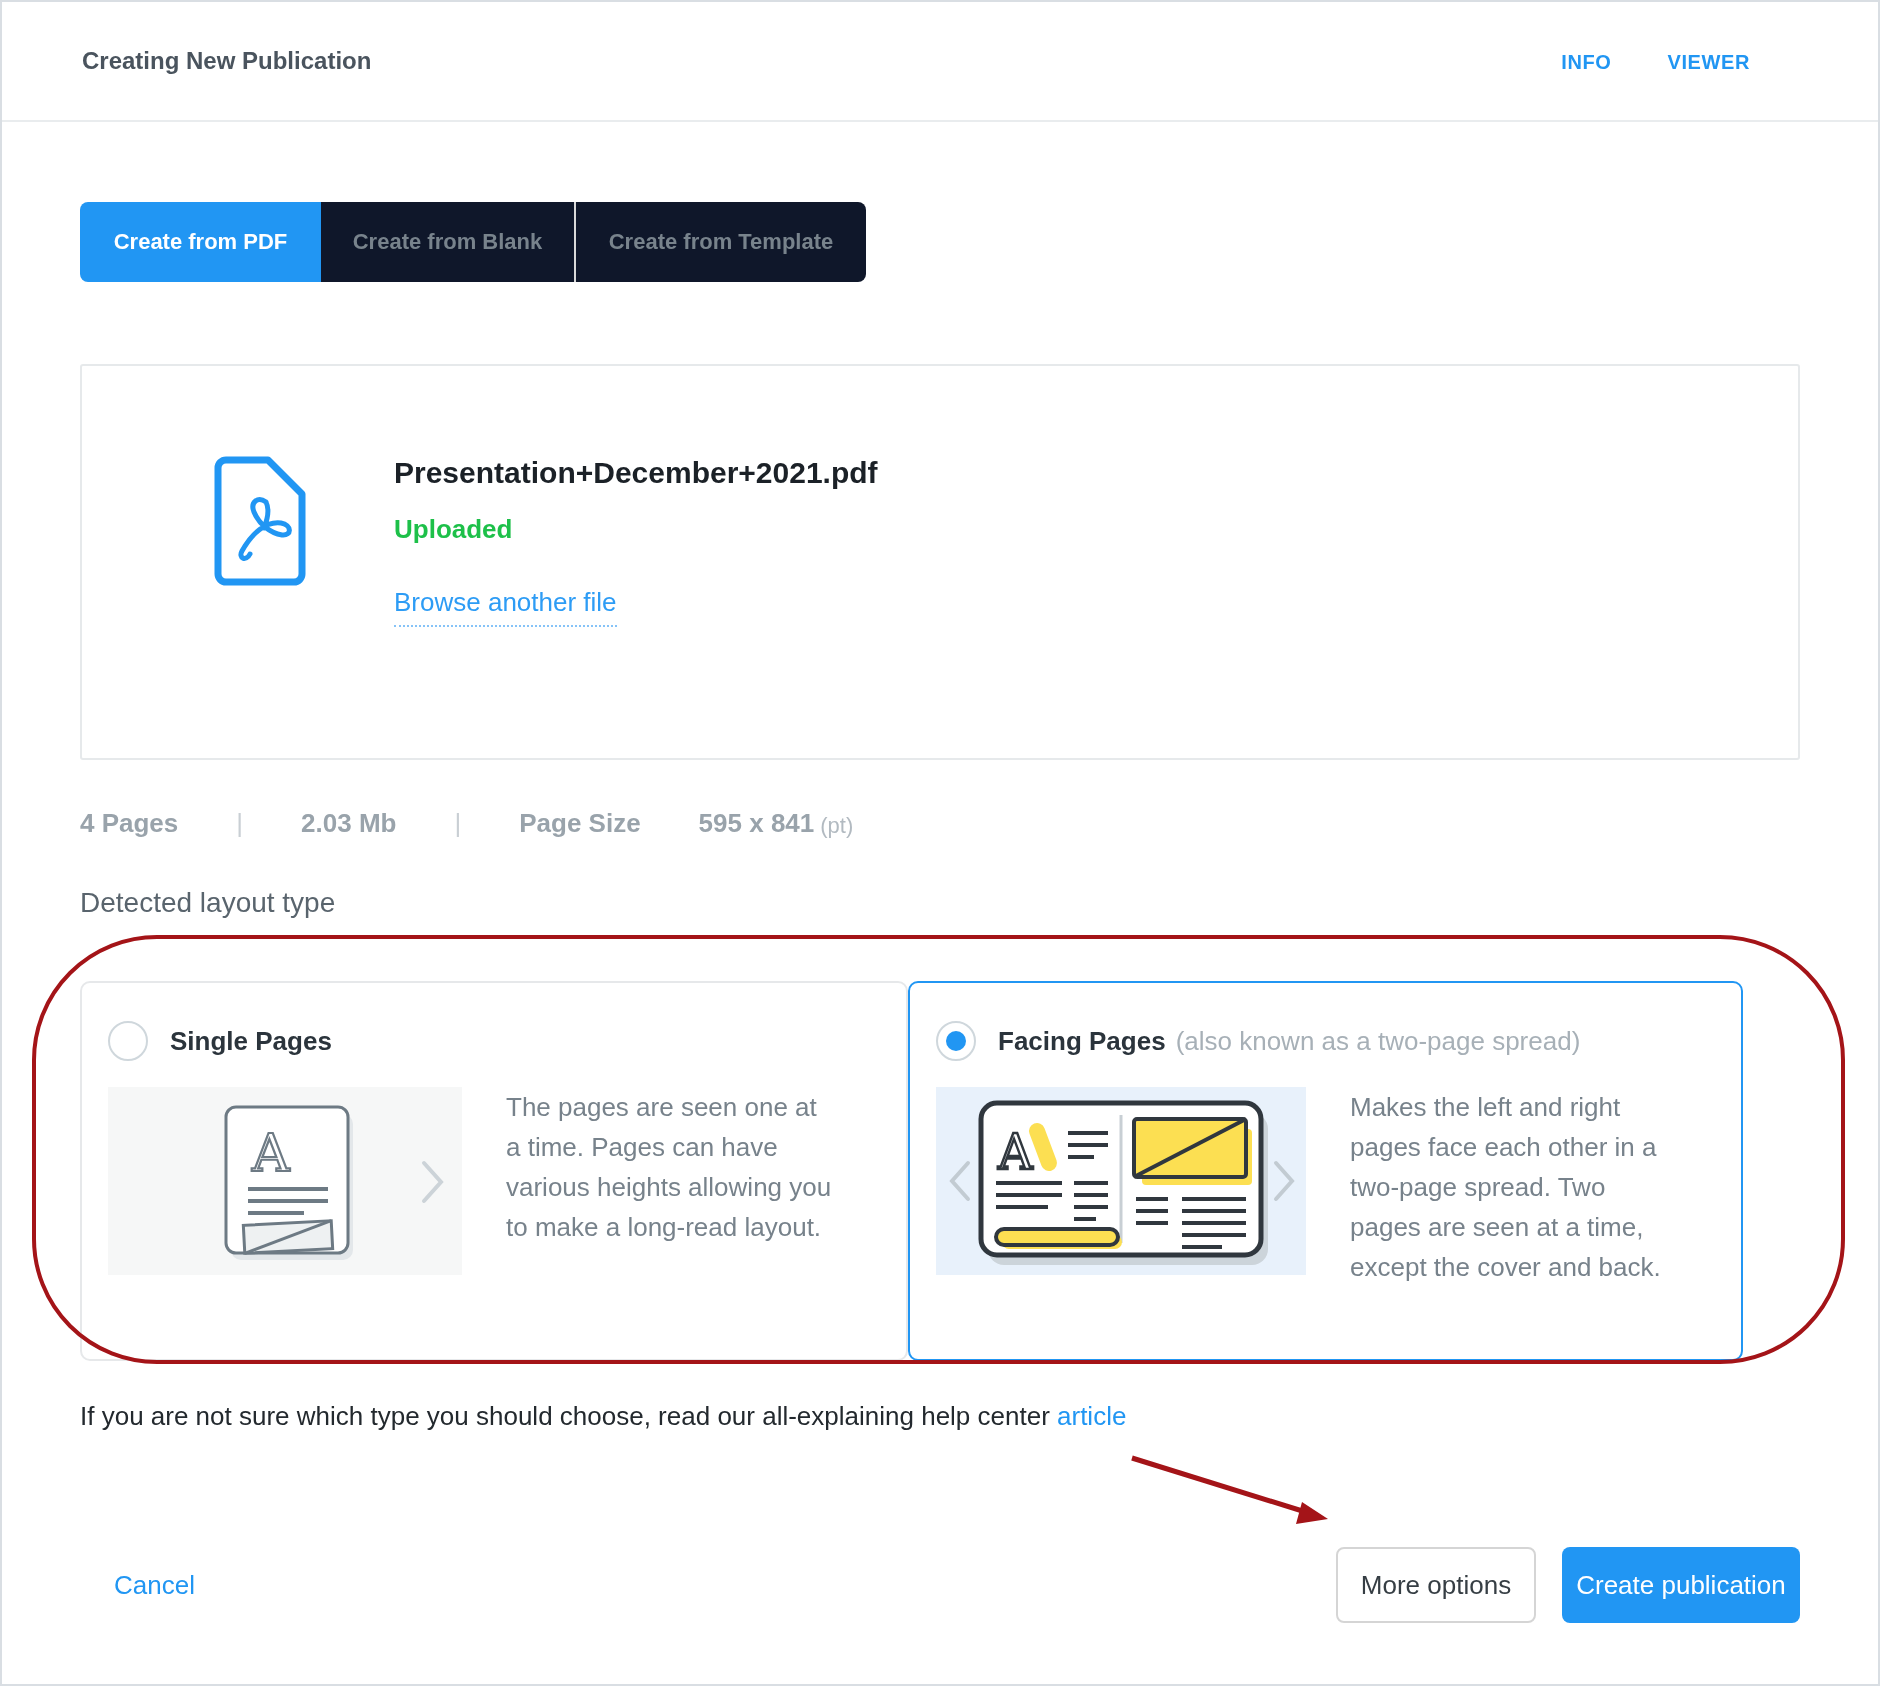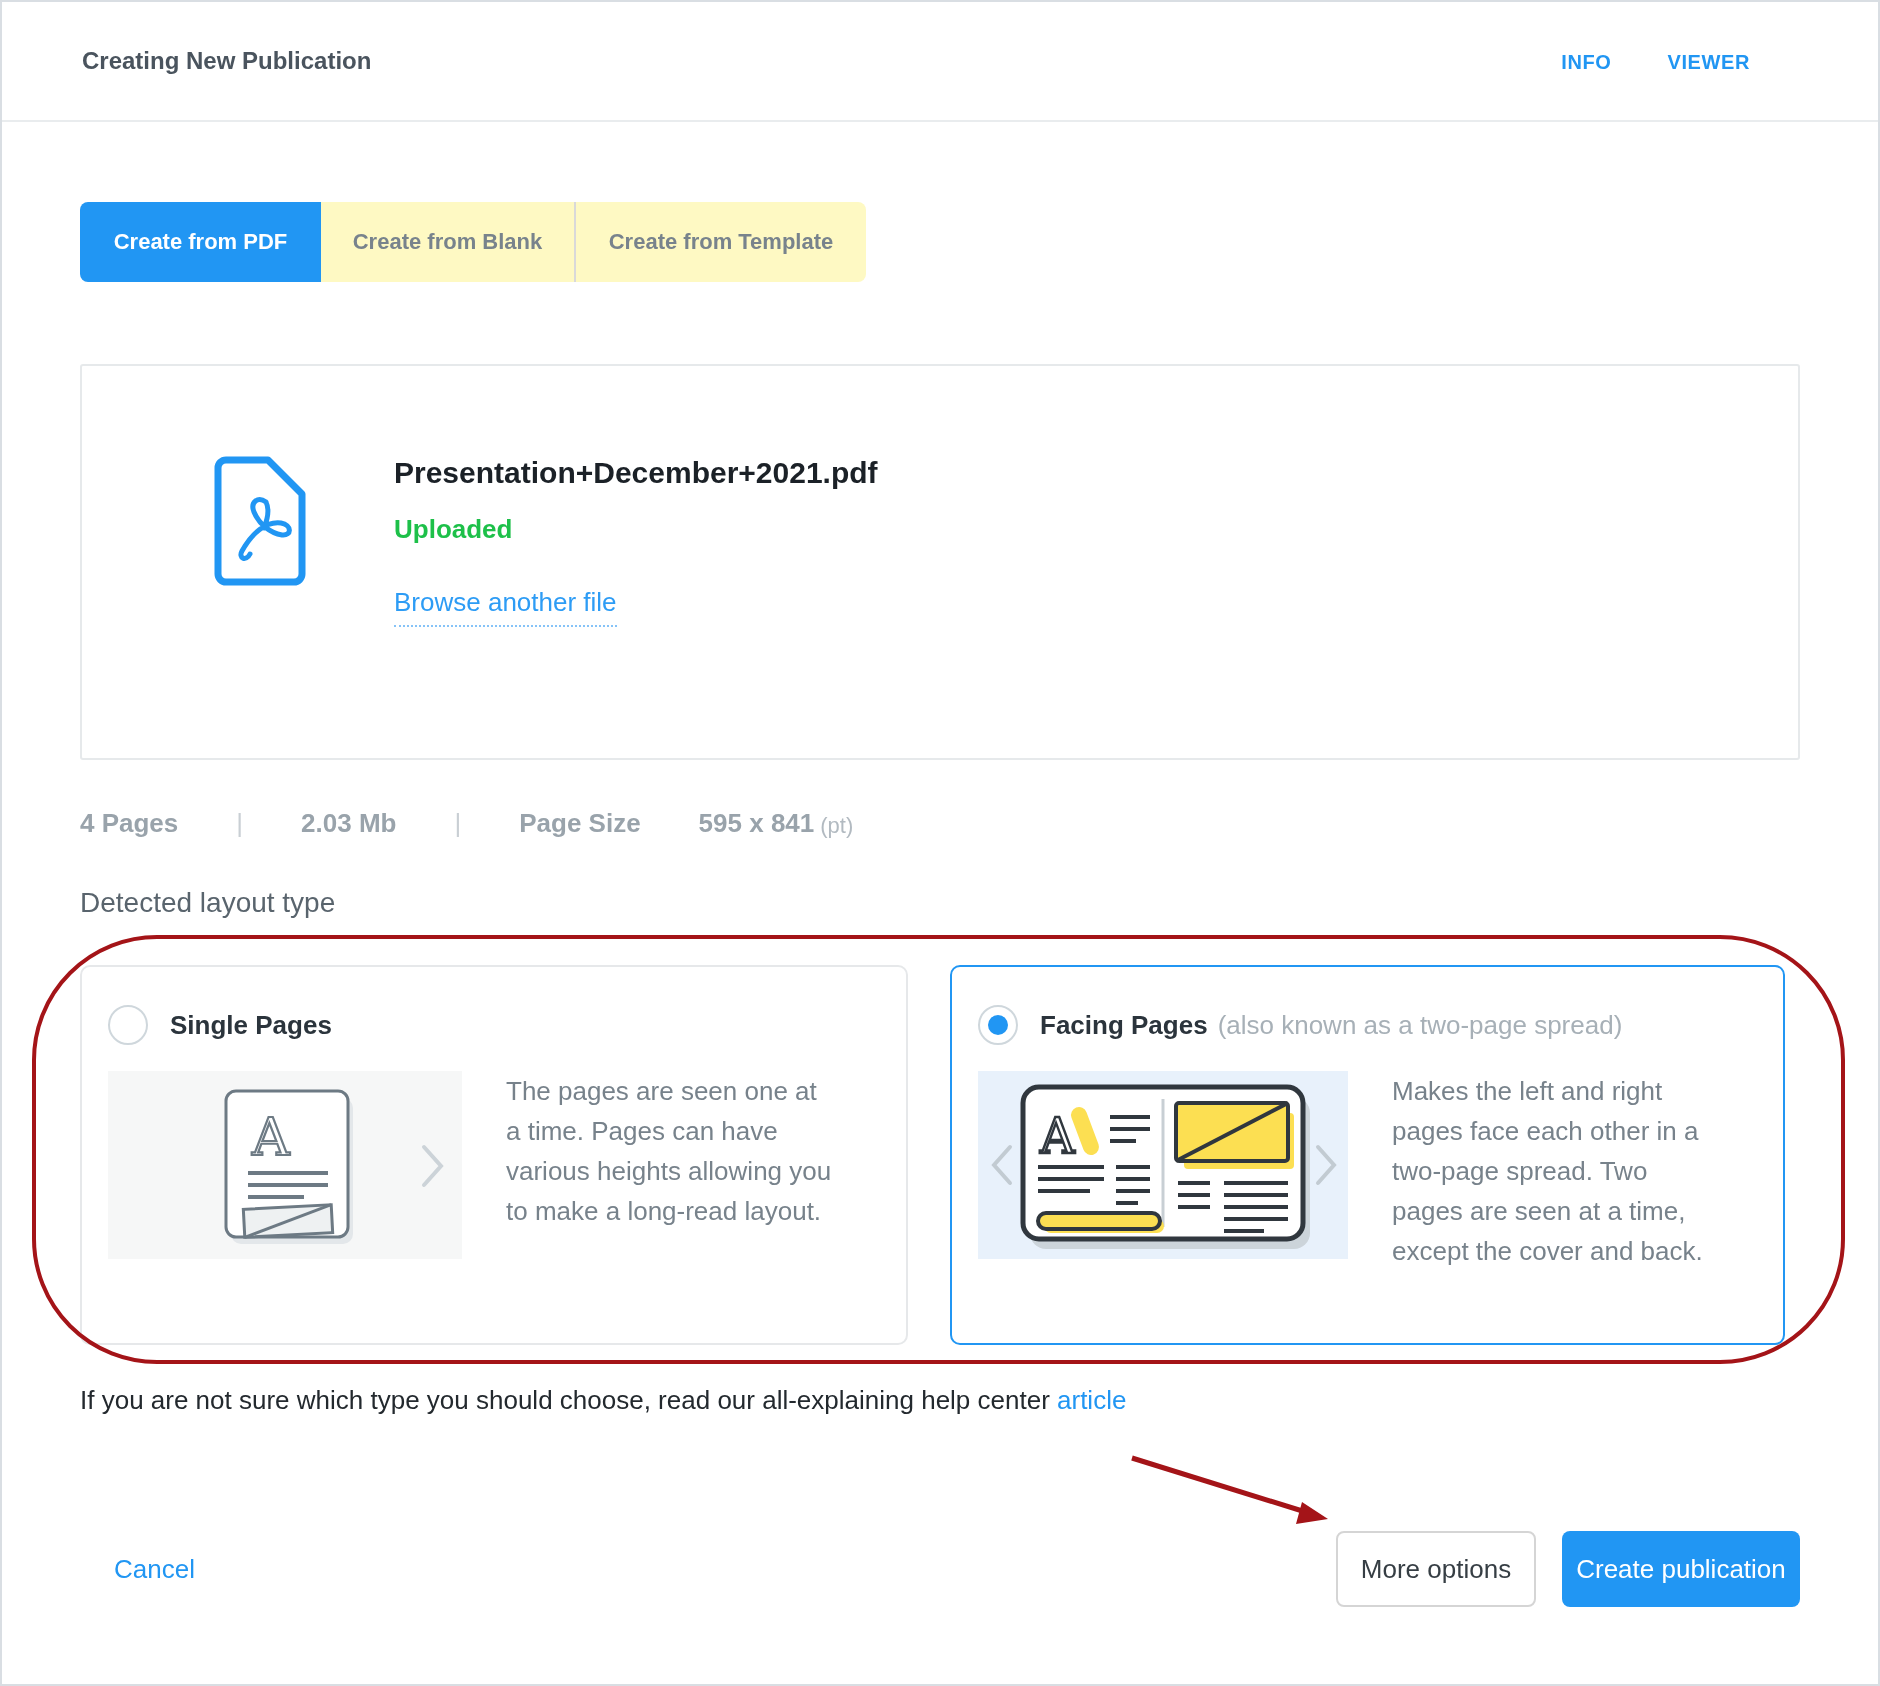--- a/index.html
+++ b/index.html
@@ -17,21 +17,21 @@
            font-size:20px; font-weight:bold; letter-spacing:.6px; color:#2196f3;
            padding:0 28px; cursor:pointer;}
   .top-tab.active{background:#2196f3; color:#fff; width:126px; position:relative;}
   .top-tab.active::after{content:""; position:absolute; left:50%; bottom:-19px;
            transform:translateX(-50%);
            border:20px solid transparent; border-bottom:0; border-top:20px solid #2196f3;}
   
   .main{padding:0 78px;}
   .src-tabs{margin-top:80px; display:inline-flex; height:80px; border-radius:8px; overflow:hidden;}
   .src-tab{display:flex; align-items:center; justify-content:center;
-           font-size:22px; font-weight:bold; color:#78838c; background:#fef9c3; cursor:pointer;}
+           font-size:22px; font-weight:bold; color:#78838c; background:#0f172a; cursor:pointer;}
   .src-tab:nth-child(1){width:241px;}
   .src-tab:nth-child(2){width:253px;}
   .src-tab:nth-child(3){width:292px; border-left:2px solid #d9d9d9; box-sizing:border-box;}
   .src-tab.active{background:#2196f3; color:#fff;}
   
   .file-panel{margin-top:82px; height:396px; box-sizing:border-box;
               border:2px solid #e6e9eb; border-radius:3px;
               display:flex; align-items:flex-start; padding:90px 0 0 124px;}
   .file-info{margin-left:88px;}
   .file-name{font-size:30px; font-weight:bold; color:#1b2127;}
@@ -40,21 +40,21 @@
                border-bottom:2px dotted #86c3f7; padding-bottom:7px; cursor:pointer;}
   
   .meta{margin-top:48px; display:flex; align-items:flex-end;
         font-size:26px; font-weight:bold; color:#99a3ab;}
   .meta .sep{color:#c9cfd4; font-weight:400;}
   .meta > span{margin-right:58px;}
   .meta .unit{font-size:22px; font-weight:400; color:#b2bac1; margin-left:6px; margin-right:0;}
   .meta .psv{margin-right:0;}
   
   .section-heading{margin-top:48px; font-size:28px; font-weight:400; color:#59646d;}
-  .cards{margin-top:46px; display:flex; gap:42px;}
+  .cards{margin-top:62px; display:flex; }
   .card{box-sizing:border-box; height:380px; background:#fff;
         border:2px solid #e6e8ea; border-radius:10px; padding:38px 0 0 26px;}
   .card.single{width:828px;}
   .card.facing{width:835px; border-color:#2196f3;}
   .opt-head{display:flex; align-items:center;}
   .radio{width:40px; height:40px; box-sizing:border-box; border:2px solid #cfd7dc;
          border-radius:50%; background:#fff; display:flex; align-items:center;
          justify-content:center; cursor:pointer; flex:none;}
   .radio .dot{width:20px; height:20px; border-radius:50%; background:transparent;}
   .radio.checked .dot{background:#2196f3;}

